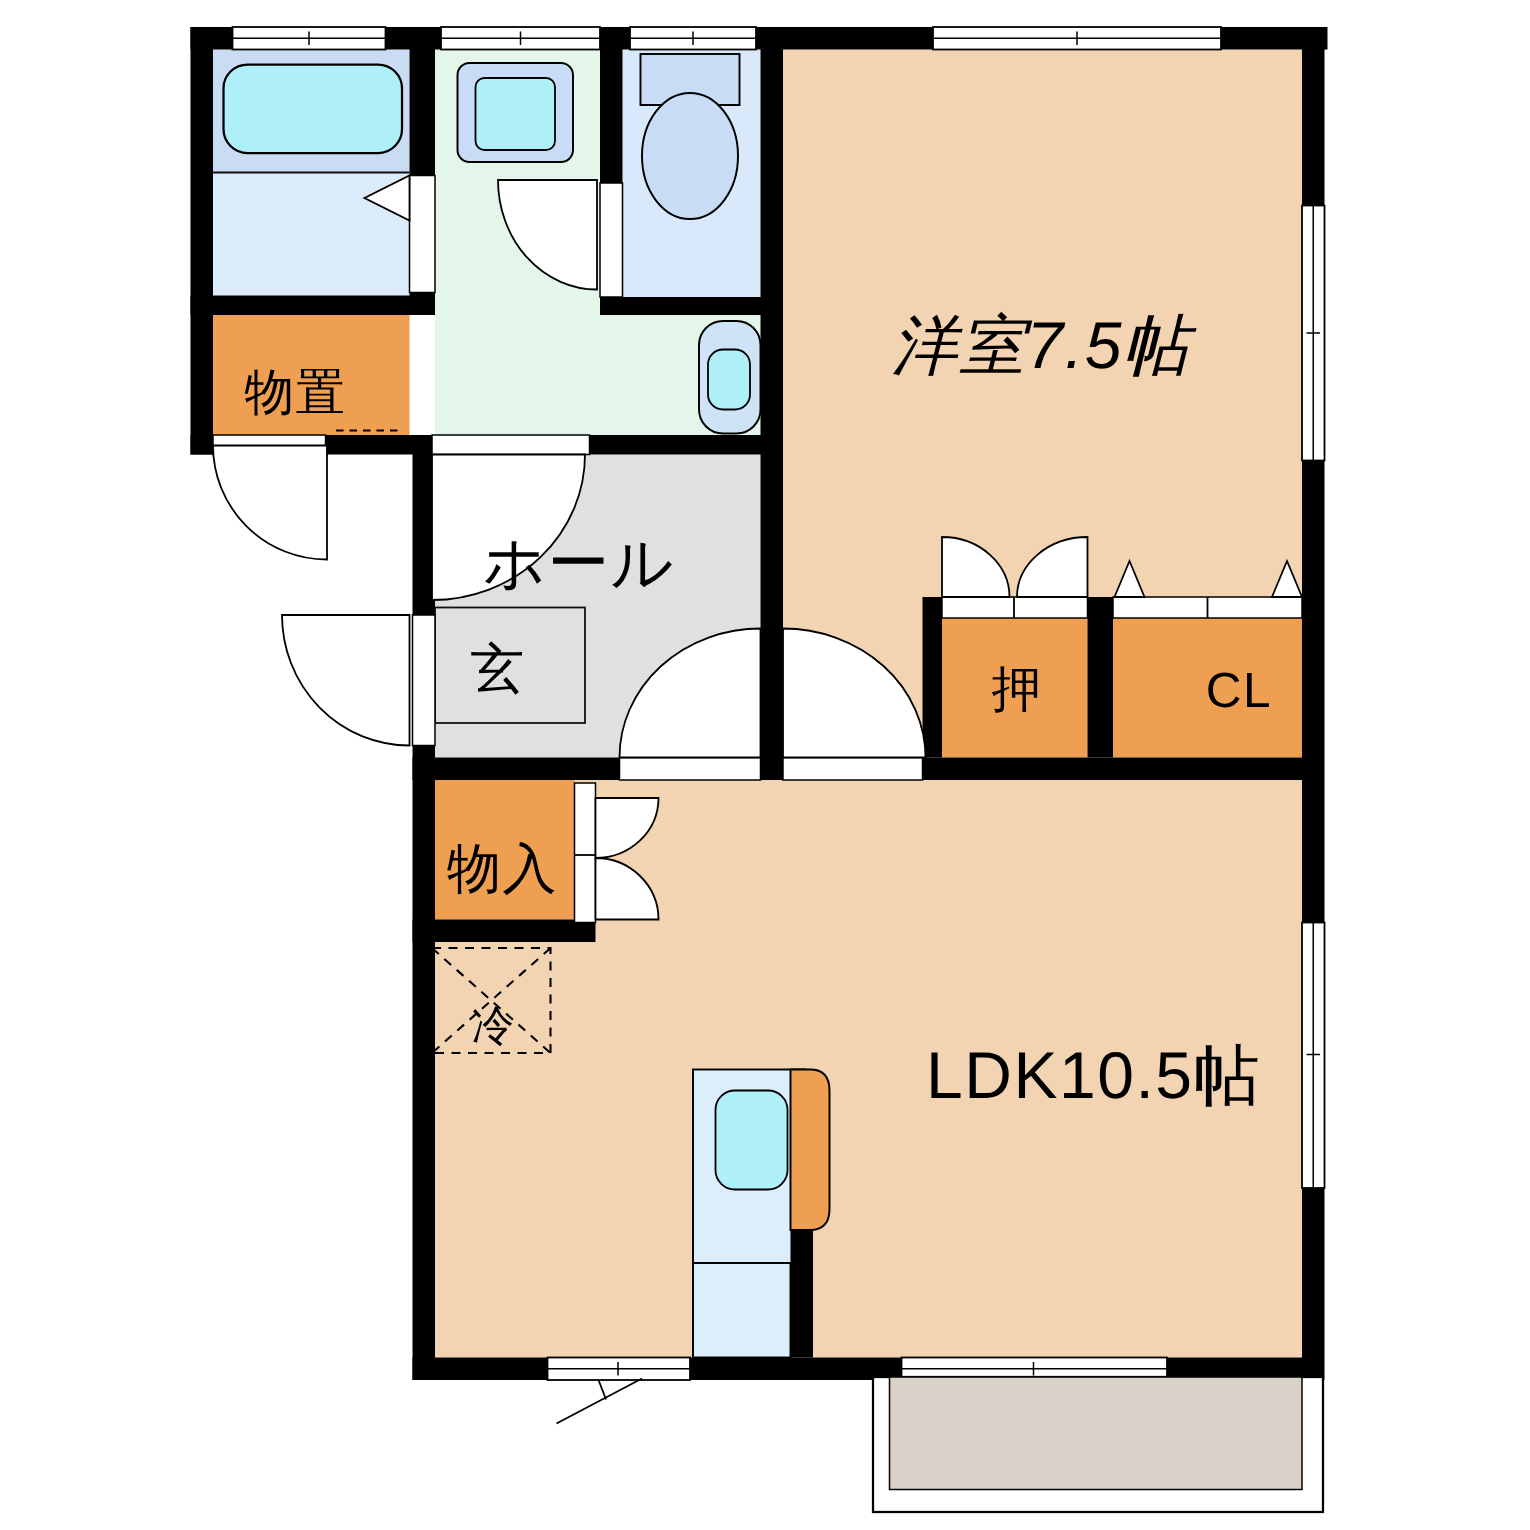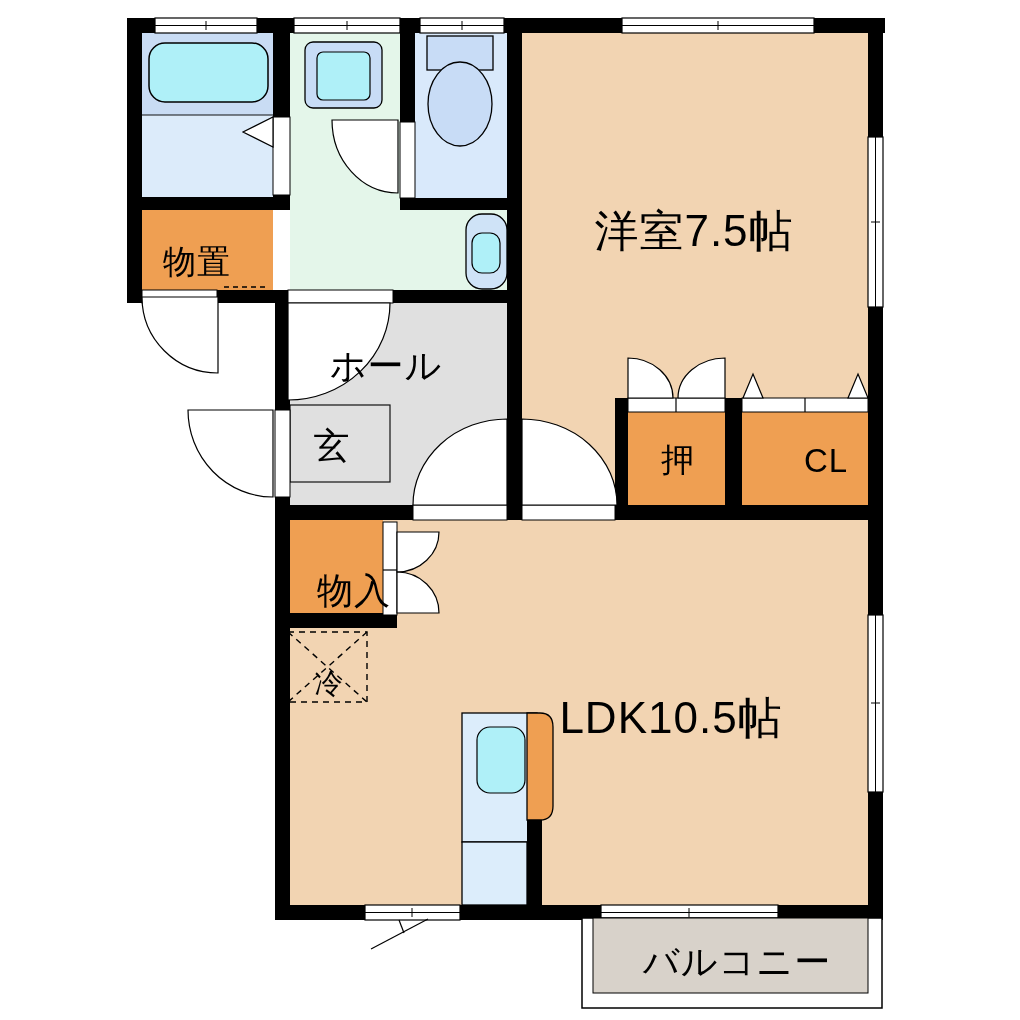--- a/index.html
+++ b/index.html
@@ -1,21 +1,21 @@
 <!DOCTYPE html>
 <html><head>
 <meta charset="utf-8">
 <style>
   html,body{margin:0;padding:0;background:#ffffff;}
   #plan{position:relative;width:1020px;height:1020px;background:#ffffff;overflow:hidden;
         font-family:"Liberation Sans","DejaVu Sans",sans-serif;}
   #plan svg{position:absolute;left:0;top:0;}
   .lbl{position:absolute;transform:translate(-50%,-50%);color:#000;white-space:nowrap;
        line-height:1;letter-spacing:1px;}
-  .fs44{font-size:44px;} .fs40{font-size:33px;} .fs38{font-size:36px;}
+  .fs44{font-size:44px;} .fs40{font-size:33px;} .fs38{font-size:41px;margin-top:10px;}
   .fs36{font-size:36px;} .fs28{font-size:28px;}
 </style>
 </head>
 <body>
 
 <div id="plan">
 <svg width="1020" height="1020" viewBox="0 0 1020 1020">
 
   <g>
     <rect x="142" y="33" width="131" height="82" fill="#c9dcf4"></rect>
@@ -164,23 +164,22 @@
     <polygon points="743,398 763,398 753,374"></polygon>
     <polygon points="848,398 868,398 858,374"></polygon>
   </g>
 
   <g>
     <rect x="582" y="918" width="300" height="90" fill="#ffffff" stroke="#000" stroke-width="1.5"></rect>
     <rect x="593" y="918" width="275" height="75" fill="#d8d2ca" stroke="#000" stroke-width="1"></rect>
   </g>
 </svg>
 
-  <div class="lbl fs44" style="left:694px;top:231px;">洋室7.5帖</div>
-  <div class="lbl fs44" style="left:671px;top:718px;">LDK10.5帖</div>
+  <div class="lbl fs44" style="left:694px;top:231px;font-style:italic;">洋室7.5帖</div>
+  <div class="lbl fs44" style="left:729px;top:718px;">LDK10.5帖</div>
   <div class="lbl fs38" style="left:386px;top:366px;">ホール</div>
   <div class="lbl fs36" style="left:332px;top:446px;">玄</div>
   <div class="lbl fs40" style="left:197px;top:261px;">物置</div>
-  <div class="lbl fs36" style="left:335px;top:591px;margin-left:19px;">物入</div>
+  <div class="lbl fs36" style="left:335px;top:579px;">物入</div>
   <div class="lbl fs40" style="left:678px;top:459px;">押</div>
   <div class="lbl fs40" style="left:826px;top:460px;">CL</div>
-  <div class="lbl fs38" style="left:737px;top:962px;">バルコニー</div>
   <div class="lbl fs28" style="left:329px;top:684px;">冷</div>
 </div>
 
 </body></html>

